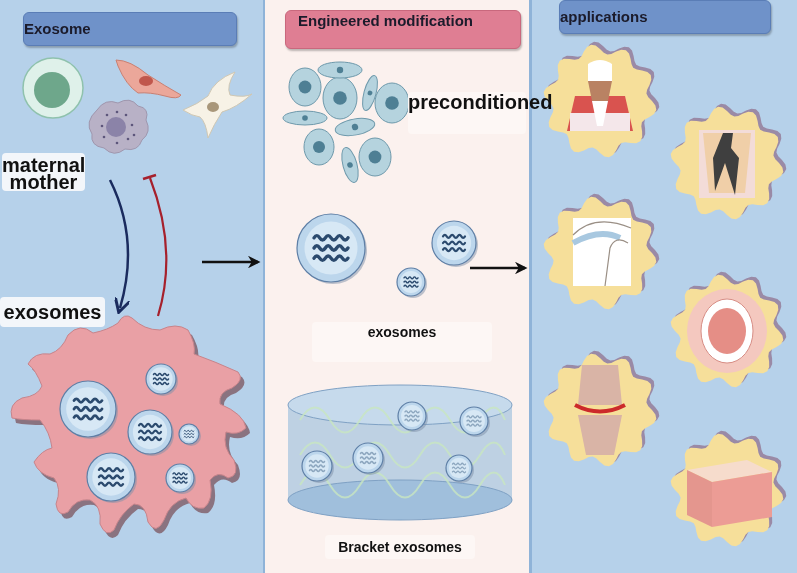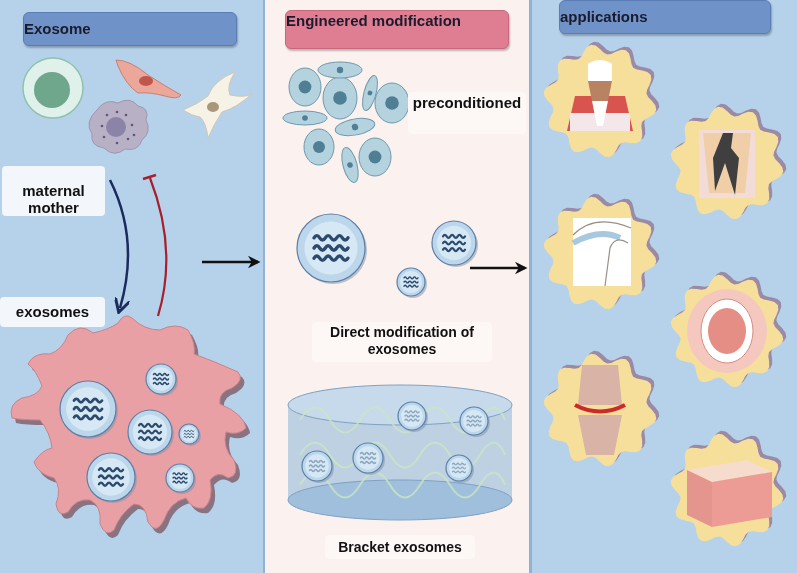--- a/index.html
+++ b/index.html
@@ -4,35 +4,35 @@
 <style>
   html,body{margin:0;padding:0;}
   body{width:797px;height:573px;position:relative;overflow:hidden;background:#b9d3ea;font-family:"Liberation Sans",sans-serif;}
   .panel{position:absolute;top:0;height:573px;}
   #p-left{left:0;width:263px;background:#b6d1ea;border-right:2px solid #8fb3d8;}
   #p-mid{left:265px;width:264px;background:#fbf1ee;}
   #p-right{left:529px;width:268px;background:#b6d1ea;border-left:3px solid #8fb3d8;}
   .hdr{position:absolute;border-radius:6px;font-weight:bold;color:#1b1b2b;box-shadow:1px 2px 2px rgba(0,0,0,0.25);}
   .hdr.blue{background:#6f92c9;border:1px solid #5a7db6;}
   .hdr.pink{background:#df7e93;border:1px solid #c9687d;}
-  .lbl{position:absolute;background:#f3f6fa;border-radius:4px;font-weight:bold;color:#111;text-align:center;line-height:17px;font-size:15px;}
+  .lbl{position:absolute;background:#f3f6fa;border-radius:4px;font-weight:bold;color:#111;text-align:center;line-height:17px;font-size:20px;}
   .lbl.clear{background:#fdf7f5;}
   svg{position:absolute;left:0;top:0;}
 </style>
 </head>
 <body>
 
 <div class="panel" id="p-left"></div>
 <div class="panel" id="p-mid"></div>
 <div class="panel" id="p-right"></div>
 
 <div class="hdr blue" style="left:23px;top:12px;width:212px;height:32px;line-height:32px;font-size:15px;">
   <span>Exosome</span>
 </div>
-<div class="hdr pink" style="left:285px;top:10px;width:222px;height:36px;font-size:15px;line-height:17px;padding-top:1px;">
+<div class="hdr pink" style="left:285px;top:10px;width:222px;height:36px;font-size:15px;line-height:17px;padding-top:1px;padding-left:12px;">
   <div>Engineered modification</div>
 </div>
 <div class="hdr blue" style="left:559px;top:0;width:210px;height:32px;line-height:32px;font-size:15px;">
   <span>applications</span>
 </div>
 
 <svg width="797" height="573" viewBox="0 0 797 573">
   <defs>
     <marker id="arrNavy" viewBox="0 0 10 10" refX="6" refY="5" markerWidth="6" markerHeight="6" orient="auto">
       <path d="M0,0 L9,5 L0,10" fill="none" stroke="#1a2b5e" stroke-width="2"></path>
@@ -296,29 +296,28 @@
       <g>
         <path d="M782.0,487.0L785.4,491.4L786.3,495.9L784.0,500.0L779.5,503.1L774.8,505.5L771.9,508.3L771.3,512.3L772.1,517.6L772.2,523.1L770.3,527.3L766.1,529.2L760.6,529.1L755.3,528.3L751.3,528.9L748.5,531.8L746.1,536.5L743.0,541.0L738.9,543.3L734.4,542.4L730.0,539.0L726.2,535.3L722.6,533.4L718.7,534.1L713.9,536.5L708.7,538.3L704.1,537.8L701.0,534.4L699.4,529.1L698.5,523.9L696.8,520.2L693.1,518.5L687.9,517.6L682.6,516.0L679.2,512.9L678.7,508.3L680.5,503.1L682.9,498.3L683.6,494.4L681.7,490.8L678.0,487.0L674.6,482.6L673.7,478.1L676.0,474.0L680.5,470.9L685.2,468.5L688.1,465.7L688.7,461.7L687.9,456.4L687.8,450.9L689.7,446.7L693.9,444.8L699.4,444.9L704.7,445.7L708.7,445.1L711.5,442.2L713.9,437.5L717.0,433.0L721.1,430.7L725.6,431.6L730.0,435.0L733.8,438.7L737.4,440.6L741.3,439.9L746.1,437.5L751.3,435.7L755.9,436.2L759.0,439.6L760.6,444.9L761.5,450.1L763.2,453.8L766.9,455.5L772.1,456.4L777.4,458.0L780.8,461.1L781.3,465.7L779.5,470.9L777.1,475.7L776.4,479.6L778.3,483.2L782.0,487.0Z" fill="#9a8aa6"></path>
         <path d="M779.0,490.0L782.4,494.4L783.3,498.9L781.0,503.0L776.5,506.1L771.8,508.5L768.9,511.3L768.3,515.3L769.1,520.6L769.2,526.1L767.3,530.3L763.1,532.2L757.6,532.1L752.3,531.3L748.3,531.9L745.5,534.8L743.1,539.5L740.0,544.0L735.9,546.3L731.4,545.4L727.0,542.0L723.2,538.3L719.6,536.4L715.7,537.1L710.9,539.5L705.7,541.3L701.1,540.8L698.0,537.4L696.4,532.1L695.5,526.9L693.8,523.2L690.1,521.5L684.9,520.6L679.6,519.0L676.2,515.9L675.7,511.3L677.5,506.1L679.9,501.3L680.6,497.4L678.7,493.8L675.0,490.0L671.6,485.6L670.7,481.1L673.0,477.0L677.5,473.9L682.2,471.5L685.1,468.7L685.7,464.7L684.9,459.4L684.8,453.9L686.7,449.7L690.9,447.8L696.4,447.9L701.7,448.7L705.7,448.1L708.5,445.2L710.9,440.5L714.0,436.0L718.1,433.7L722.6,434.6L727.0,438.0L730.8,441.7L734.4,443.6L738.3,442.9L743.1,440.5L748.3,438.7L752.9,439.2L756.0,442.6L757.6,447.9L758.5,453.1L760.2,456.8L763.9,458.5L769.1,459.4L774.4,461.0L777.8,464.1L778.3,468.7L776.5,473.9L774.1,478.7L773.4,482.6L775.3,486.2L779.0,490.0Z" fill="#f6df9a"></path>
         <path d="M687,470 L747,460 L772,472 L712,482 Z" fill="#f6dccc"></path>
         <path d="M687,470 L712,482 L712,527 L687,515 Z" fill="#e4968e"></path>
         <path d="M712,482 L772,472 L772,517 L712,527 Z" fill="#ec9c95"></path>
       </g>
     </g>
 </svg>
 
-<div class="lbl" style="left:2px;top:166px;width:103px;height:34px;padding-top:16px;">
+<div class="lbl" style="left:2px;top:153px;width:83px;height:34px;padding-top:4px;">
   <div>maternal</div>
   <div>mother</div>
 </div>
 <div class="lbl" style="left:0px;top:297px;width:105px;height:30px;line-height:30px;">
   <span>exosomes</span>
 </div>
 <div class="lbl clear" style="left:408px;top:92px;width:118px;height:40px;padding-top:2px;">
   <div>preconditioned</div>
 </div>
 <div class="lbl clear" style="left:312px;top:322px;width:180px;height:38px;padding-top:2px;font-size:14px;">
-  <div>Direct modification of</div>
   <div>exosomes</div>
 </div>
 <div class="lbl clear" style="left:325px;top:535px;width:150px;height:24px;line-height:24px;font-size:14px;">
   <span>Bracket exosomes</span>
 </div>
 
 </body></html>

